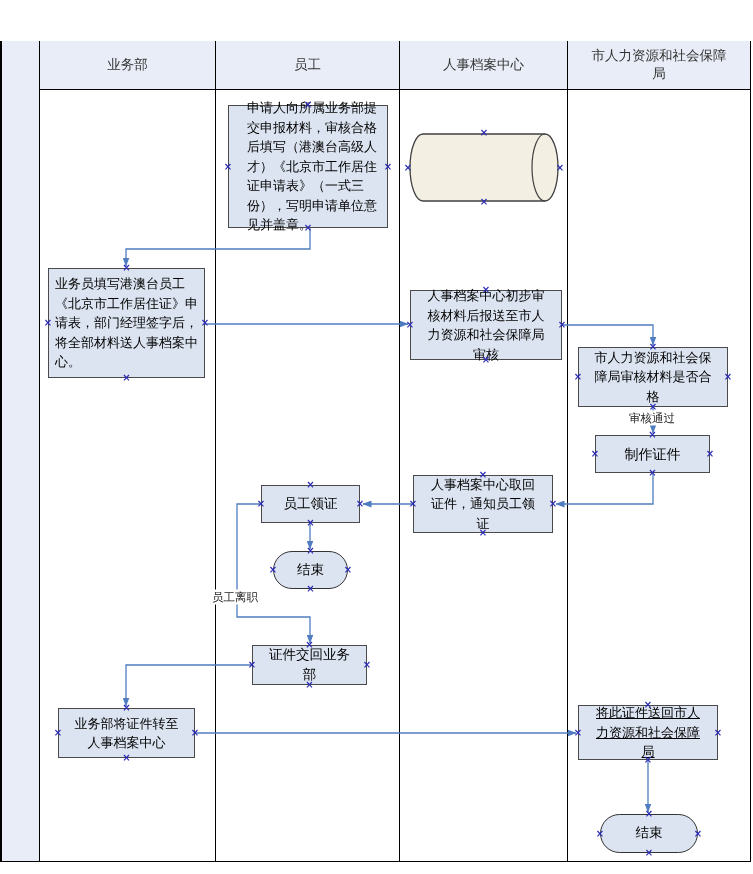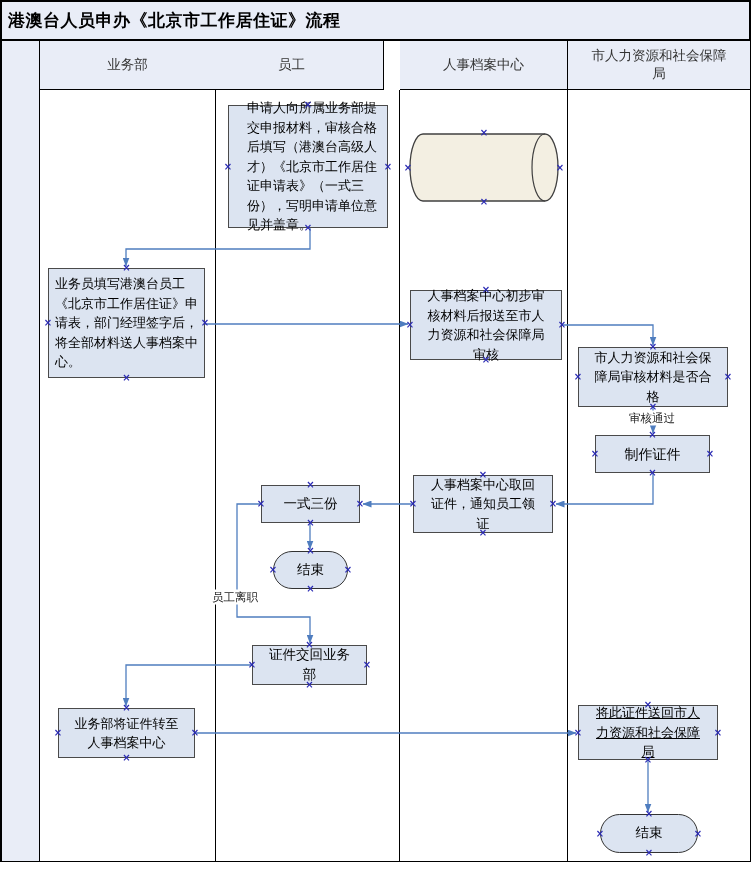--- a/index.html
+++ b/index.html
@@ -50,29 +50,26 @@
   }
   .edge-label {
     position:absolute; z-index:5; background:#fff; color:#222; font-size:11.5px;
     padding:0 2px; transform:translate(-50%,-50%); white-space:nowrap;
   }
 </style>
 </head>
 <body>
 
 <div id="frame">
-  <div class="titlebar">
-    <span>港澳台人员申办《北京市工作居住证》流程</span>
-  </div>
   <div class="strip"></div>
   <div id="lanes-layer">
       <div class="lane-body" style="left: 40px; width: 176px;"></div>
       <div class="lane-header" style="left: 40px; width: 176px;">业务部</div>
       <div class="lane-body" style="left: 216px; width: 184px;"></div>
-      <div class="lane-header" style="left: 200px; width: 184px;">员工</div>
+      <div class="lane-header" style="left: 216px; width: 184px;">员工</div>
       <div class="lane-body" style="left: 400px; width: 168px;"></div>
       <div class="lane-header" style="left: 400px; width: 168px;">人事档案中心</div>
       <div class="lane-body" style="left: 568px; width: 183px;"></div>
       <div class="lane-header" style="left: 568px; width: 183px;">市人力资源和社会保障局</div>
     </div>
   <svg id="edges-svg">
     <defs>
       <marker id="arrow" markerUnits="userSpaceOnUse" markerWidth="9" markerHeight="7" refX="8.5" refY="3.5" orient="auto">
         <path d="M0,0 L9,3.5 L0,7 Z" fill="#4f7dbf"></path>
       </marker>
@@ -123,21 +120,21 @@
       <div class="node process center" style="left: 595px; top: 435px; width: 115px; height: 38px; font-size: 14px;"><div style="width: 100%;">制作证件</div></div>
       <span class="cp" style="left: 652.5px; top: 435px; color: rgb(43, 43, 180);">×</span>
       <span class="cp" style="left: 652.5px; top: 473px; color: rgb(43, 43, 180);">×</span>
       <span class="cp" style="left: 595px; top: 454px; color: rgb(43, 43, 180);">×</span>
       <span class="cp" style="left: 710px; top: 454px; color: rgb(43, 43, 180);">×</span>
       <div class="node process center" style="left: 413px; top: 475px; width: 140px; height: 58px; font-size: 13px;"><div style="width: 100%;">人事档案中心取回证件，通知员工领证</div></div>
       <span class="cp" style="left: 483px; top: 475px; color: rgb(43, 43, 180);">×</span>
       <span class="cp" style="left: 483px; top: 533px; color: rgb(43, 43, 180);">×</span>
       <span class="cp" style="left: 413px; top: 504px; color: rgb(43, 43, 180);">×</span>
       <span class="cp" style="left: 553px; top: 504px; color: rgb(43, 43, 180);">×</span>
-      <div class="node process center" style="left: 261px; top: 485px; width: 99px; height: 38px; font-size: 13.5px;"><div style="width: 100%;">一式三份</div></div>
+      <div class="node process center" style="left: 261px; top: 485px; width: 99px; height: 38px; font-size: 13.5px;"><div style="width: 100%;">员工领证</div></div>
       <span class="cp" style="left: 310.5px; top: 485px; color: rgb(43, 43, 180);">×</span>
       <span class="cp" style="left: 310.5px; top: 523px; color: rgb(43, 43, 180);">×</span>
       <span class="cp" style="left: 261px; top: 504px; color: rgb(43, 43, 180);">×</span>
       <span class="cp" style="left: 360px; top: 504px; color: rgb(43, 43, 180);">×</span>
       <div class="node terminator center" style="left: 273px; top: 551px; width: 75px; height: 38px; font-size: 13.5px;"><div style="width: 100%;">结束</div></div>
       <span class="cp" style="left: 310.5px; top: 551px; color: rgb(43, 43, 180);">×</span>
       <span class="cp" style="left: 310.5px; top: 589px; color: rgb(43, 43, 180);">×</span>
       <span class="cp" style="left: 273px; top: 570px; color: rgb(43, 43, 180);">×</span>
       <span class="cp" style="left: 348px; top: 570px; color: rgb(43, 43, 180);">×</span>
       <div class="node process center" style="left: 252px; top: 645px; width: 115px; height: 40px; font-size: 13.5px;"><div style="width: 100%;">证件交回业务部</div></div>

